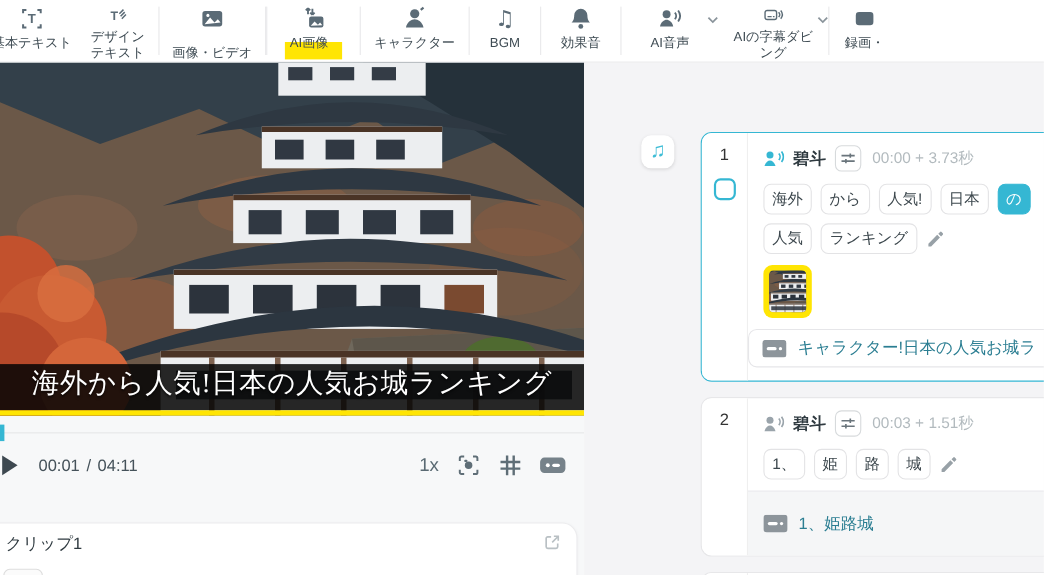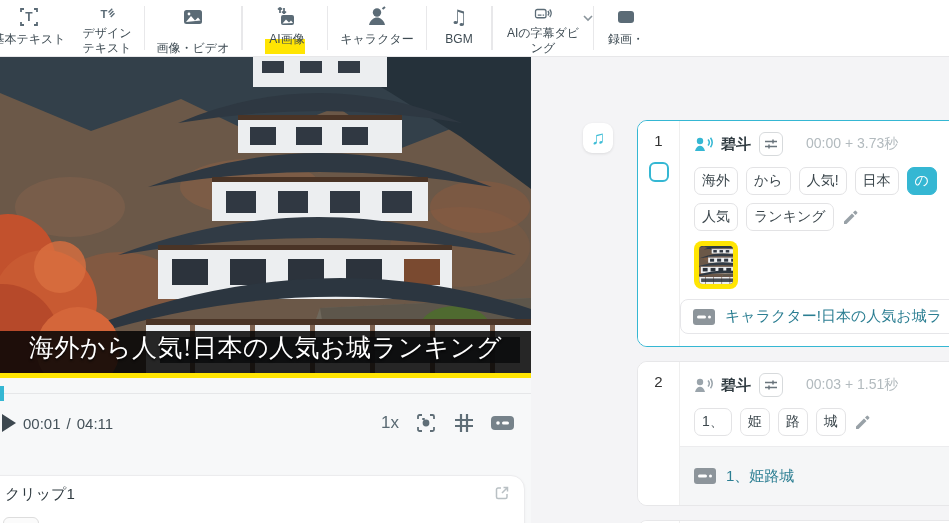--- a/index.html
+++ b/index.html
@@ -8,40 +8,40 @@
   .app { position:relative; width:949px; height:523px; }
 
   
   .toolbar { position:absolute; top:0; left:0; right:0; height:57px; background:#fff;
     border-bottom:1px solid #e7e7e9; display:flex; align-items:stretch; overflow:hidden; }
   .tb-item { position:relative; display:flex; flex-direction:column; align-items:center;
     justify-content:flex-start; padding-top:5px; flex:none; cursor:pointer; }
   .tb-item svg { display:block; margin-bottom:3px; }
   .tb-label { font-size:12px; color:#3e4b53; text-align:center; line-height:1.25; }
   .tb-label.hl { background:linear-gradient(180deg, rgba(255,229,3,0) 30%, #ffe503 30%);
-    padding:0 0 7px 4px; }
+    padding:0 12px 7px 4px; }
   .tb-sep { flex:none; width:1px; background:#e8e8ea; margin:6px 0; }
   .chev { position:absolute; right:-1px; top:14px; }
 
   
   .left-col { position:absolute; top:57px; left:0; width:531px; height:466px; background:#f7f8f9; }
   .video { position:relative; width:531px; height:321px; overflow:hidden; background:#5b6a75; }
   .video svg { display:block; }
   .cap-band { position:absolute; left:0; right:0; bottom:5px; height:42px;
     background:rgba(5,5,5,0.86); display:flex; align-items:flex-start; justify-content:center; }
   .cap-text { font-family:"Liberation Serif","DejaVu Serif",serif; font-size:25px; color:#fff;
     letter-spacing:0.5px; white-space:nowrap; text-shadow:0 2px 2px rgba(0,0,0,0.6); }
   .cap-underline { position:absolute; left:0; right:0; bottom:0; height:5px; background:#ffe503; }
   .seek-track { position:absolute; left:0; right:0; top:336px; height:1px; background:#e6e7e9; }
   .playhead { position:absolute; left:0; top:329px; width:4px; height:15px; background:#35b7d3; }
   .controls { position:absolute; left:10px; right:16px; top:346px; height:40px;
     display:flex; align-items:center; }
   .play-tri { width:0; height:0; margin-left:-8px; border-top:9px solid transparent;
     border-bottom:9px solid transparent; border-left:14px solid #3d4850; }
-  .time-txt { margin-left:7px; font-size:15px; color:#45525a; }
+  .time-txt { margin-left:19px; font-size:15px; color:#45525a; }
   .ctrl-right { margin-left:auto; display:flex; align-items:center; gap:15px; }
   .speed { font-size:17px; color:#5a6a73; }
   .clip-card { position:absolute; left:-20px; right:6px; top:418px; height:120px;
     background:#fff; border:1px solid #ececee; border-radius:14px;
     box-shadow:0 1px 3px rgba(0,0,0,0.04); }
   .clip-title { position:absolute; left:24px; top:9px; font-size:15px; color:#2f3a40; }
   .clip-ext { position:absolute; right:14px; top:9px; }
   .clip-stub { position:absolute; left:22px; top:41px; width:36px; height:30px;
     background:#fbfbfb; border:1px solid #ddd; border-radius:6px; }
 
@@ -60,21 +60,21 @@
     flex-direction:column; align-items:center; padding-top:11px; background:#fff; }
   .row-num { font-size:15px; color:#333; }
   .row-check { margin-top:13px; width:20px; height:20px; border:2px solid #35b7d3;
     border-radius:6px; background:#fff; cursor:pointer; }
   .card-content { flex:1; min-width:0; display:flex; flex-direction:column; }
   .content-pad { padding:10px 14px 0 14px; }
   .speaker-row { display:flex; align-items:center; gap:8px; height:26px; }
   .speaker-name { font-size:15px; font-weight:bold; color:#2f3a40; }
   .spk-settings { width:24px; height:24px; border:1px solid #d7dadc; border-radius:6px;
     display:flex; align-items:center; justify-content:center; cursor:pointer; background:#fff; }
-  .timing { font-size:14px; color:#b2babe; margin-left:15px; white-space:nowrap; }
+  .timing { font-size:14px; color:#b2babe; margin-left:2px; white-space:nowrap; }
   .words { display:flex; flex-wrap:wrap; align-items:center; gap:8px; margin-top:10px; }
   .chip { display:inline-block; padding:4px 7px; border:1px solid #e3e3e5; border-radius:7px;
     background:#fff; font-size:14px; color:#3c474d; cursor:pointer; white-space:nowrap; }
   .chip.selected { background:#35b7d3; border-color:#35b7d3; color:#fff; }
   .pencil { display:flex; align-items:center; cursor:pointer; }
   .thumb-wrap { margin-top:10px; display:inline-block; background:#ffe503; padding:5px;
     border-radius:8px; width:44px; cursor:pointer; }
   .thumb-img { width:34px; height:38px; border-radius:4px; overflow:hidden; }
   .cap-box { margin:10px 12px 12px 0; border:1px solid #e6e6e9; border-radius:8px;
     padding:7px 12px; display:flex; align-items:center; gap:10px; min-width:0; cursor:pointer; }
@@ -154,23 +154,44 @@
 
     <div class="tb-item" style="width:64px;">
       <svg width="24" height="24" viewBox="0 0 24 24">
         <text x="12" y="19" font-size="20" fill="#5b6b76" text-anchor="middle" font-family="DejaVu Sans">♫</text>
       </svg>
       <span class="tb-label">BGM</span>
     </div>
 
     <div class="tb-sep"></div>
 
-
-    <div class="tb-sep"></div>
-
+    <div class="tb-item" style="width:72px;">
+      <svg width="24" height="24" viewBox="0 0 24 24" fill="#5b6b76">
+        <path d="M12 3a6 6 0 016 6c0 4 1.5 5.5 2.5 6.5H3.5C4.5 14.5 6 13 6 9a6 6 0 016-6z"></path>
+        <circle cx="12" cy="19" r="2.2"></circle>
+      </svg>
+      <span class="tb-label">効果音</span>
+    </div>
+
+    <div class="tb-sep"></div>
+
+    <div class="tb-item" style="width:88px;">
+      <svg width="24" height="24" viewBox="0 0 24 24">
+        <circle cx="9" cy="8" r="3.6" fill="#5b6b76"></circle>
+        <path d="M3 19c.8-4 3.8-6 6-6s5.2 2 6 6z" fill="#5b6b76"></path>
+        <g fill="none" stroke="#5b6b76" stroke-width="1.7">
+          <path d="M16.5 6.5a4.5 4.5 0 010 6"></path>
+            <path d="M19.5 4.5a8.5 8.5 0 010 10"></path>
+        </g>
+      </svg>
+      <span class="tb-label">AI音声</span>
+      <svg class="chev" width="12" height="8" viewBox="0 0 12 8">
+        <path d="M2 2l4 4 4-4" fill="none" stroke="#8a949b" stroke-width="1.6"></path>
+      </svg>
+    </div>
 
     <div class="tb-item" style="width:100px;">
       <svg width="24" height="24" viewBox="0 0 24 24">
         <rect x="2" y="6" width="14" height="11" rx="2.5" fill="none" stroke="#5b6b76" stroke-width="1.7"></rect>
         <path d="M5 13.5h5M11.5 13.5h2" stroke="#5b6b76" stroke-width="1.7"></path>
         <g fill="none" stroke="#5b6b76" stroke-width="1.7">
           <path d="M18.5 8a4.5 4.5 0 010 6"></path>
             <path d="M21 6a8 8 0 010 10"></path>
         </g>
       </svg>

